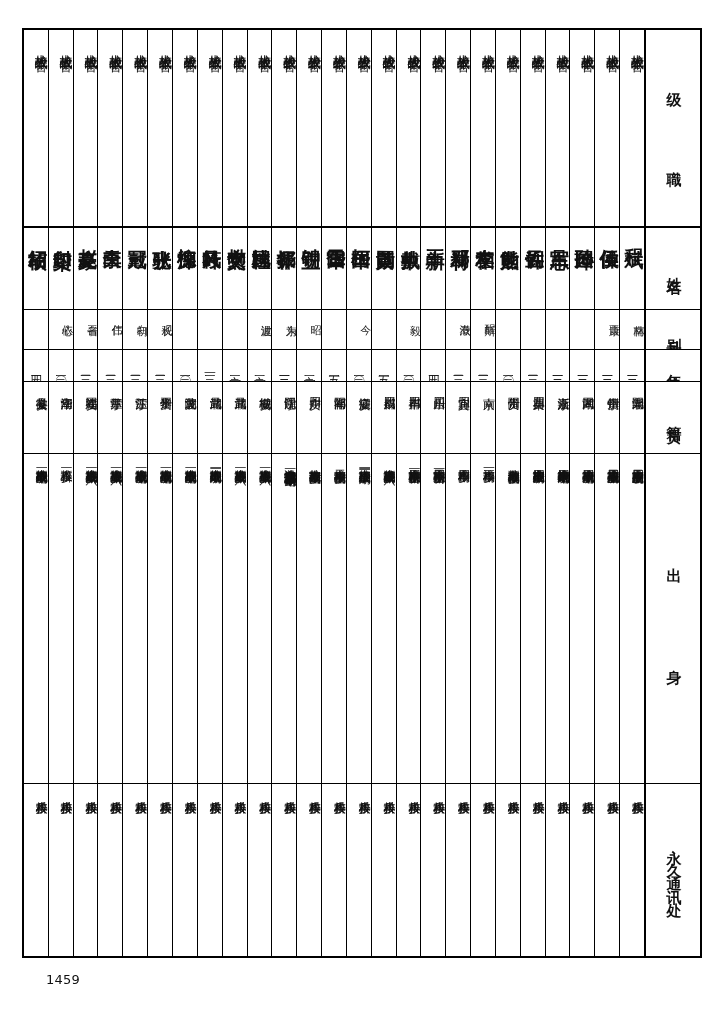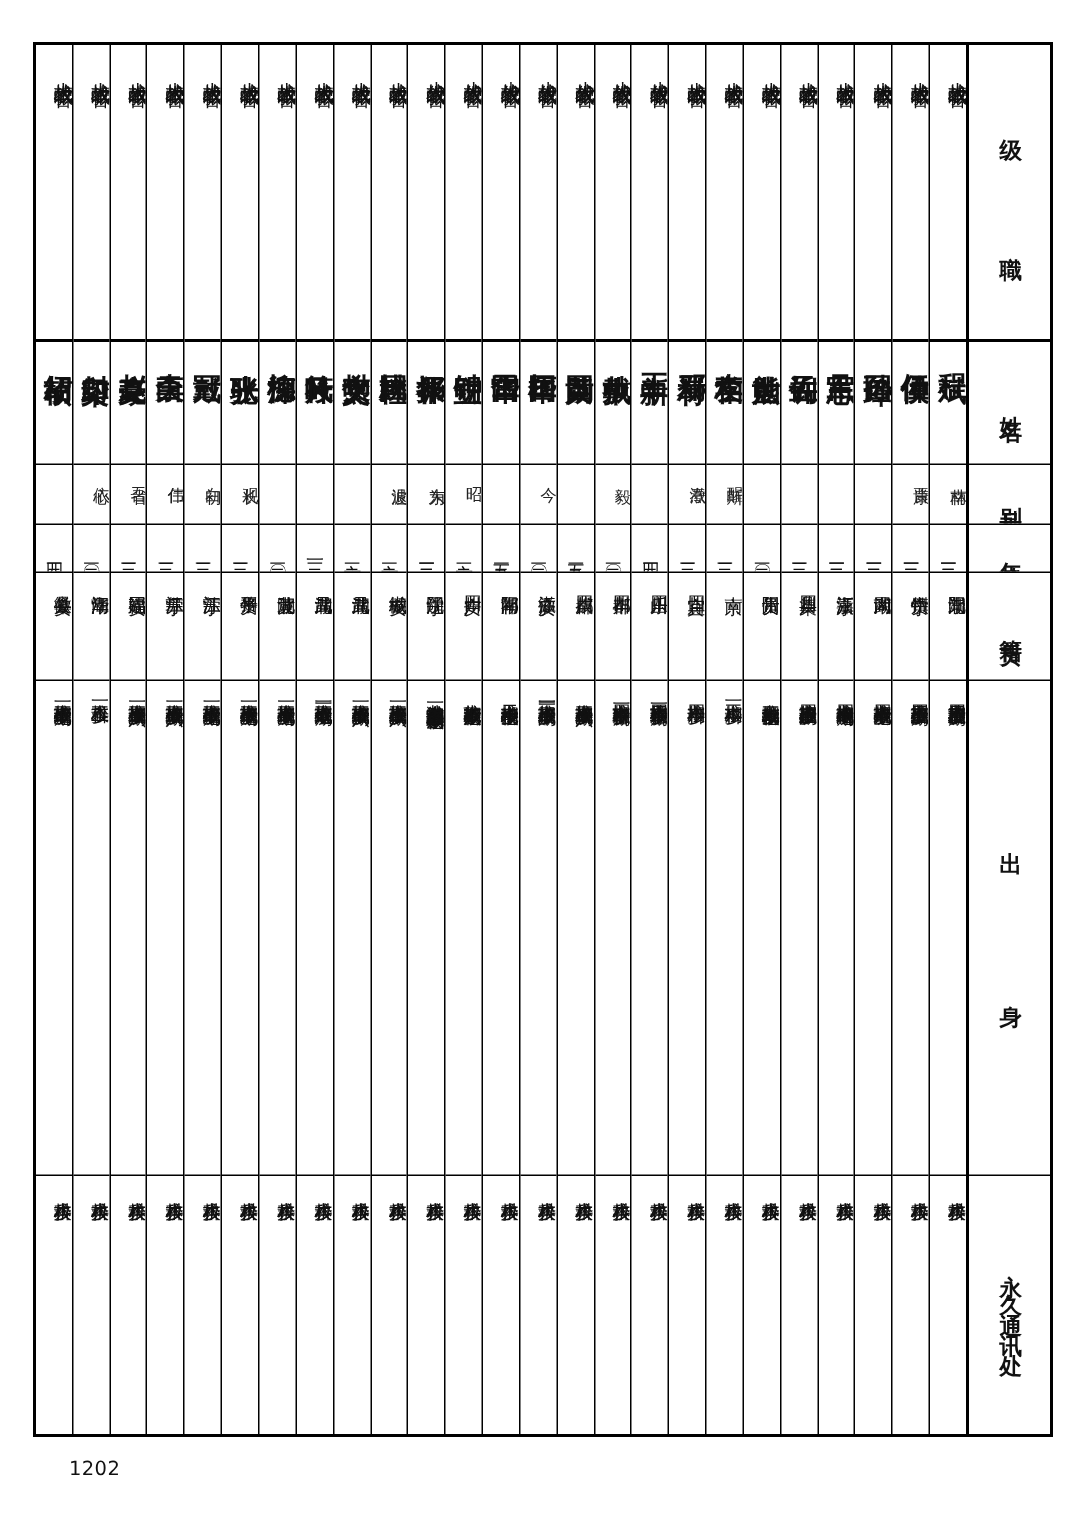--- a/index.html
+++ b/index.html
@@ -404,15 +404,15 @@
       <div class="cell r-name">胡绍桢</div>
       <div class="cell r-alias"></div>
       <div class="cell r-age">三四</div>
       <div class="cell r-origin">安徽巢县</div>
       <div class="cell r-school">本校十五期一步战研班七期</div>
       <div class="cell r-addr">本校步兵科</div>
     </div>
 
   </div>
 
-  <div class="page-number">1202</div>
+  <div class="page-number">1459</div>
 
 </div>
 
 </body></html>

